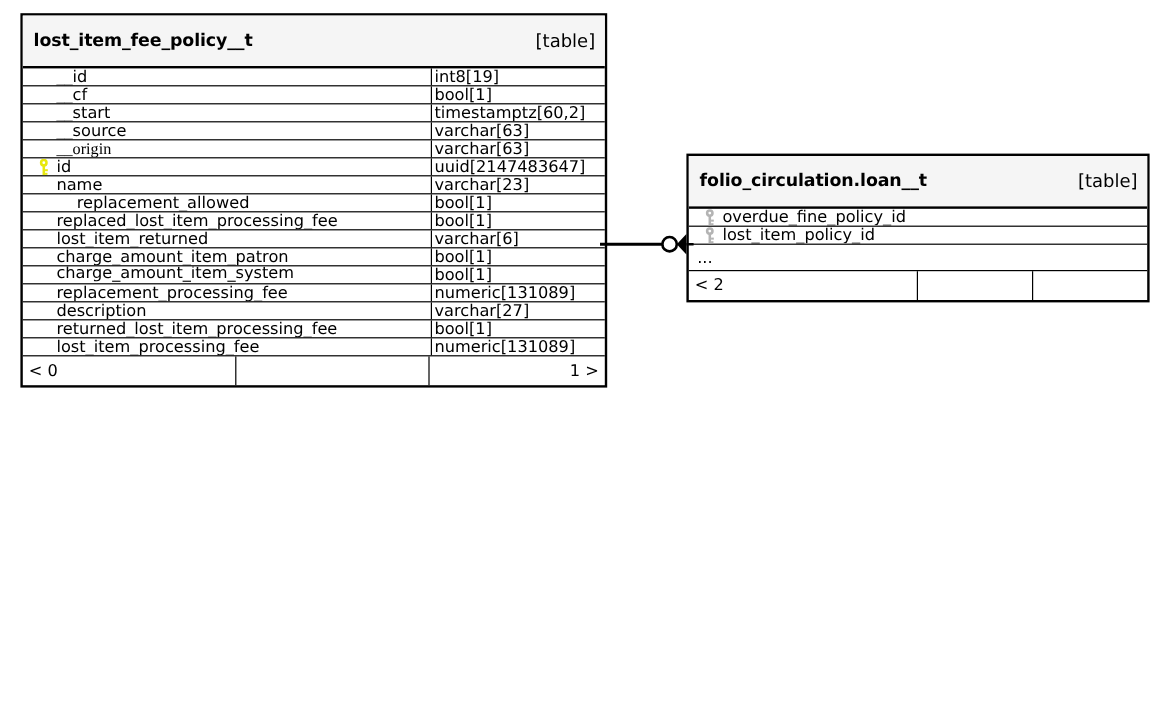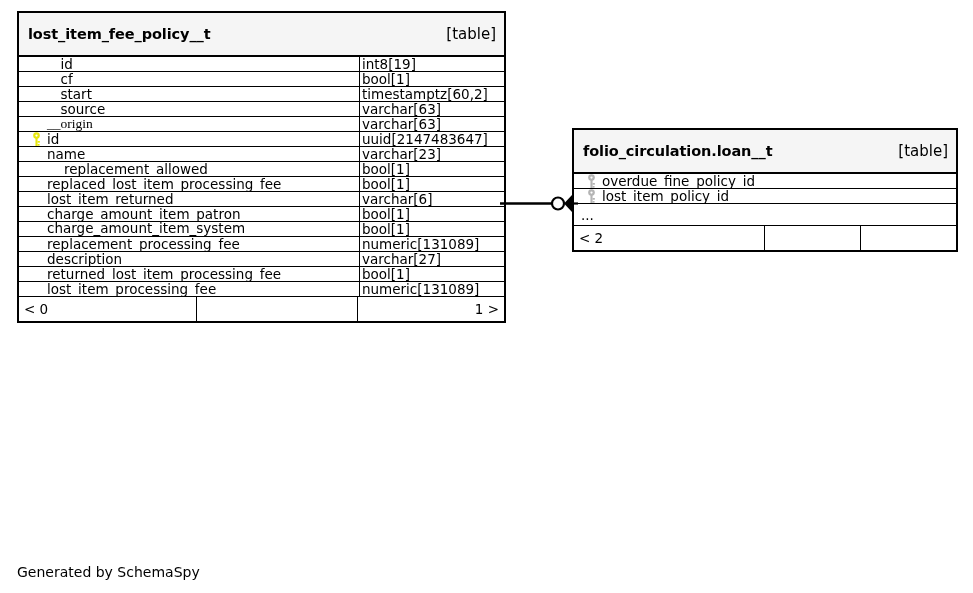--- a/index.html
+++ b/index.html
@@ -372,15 +372,14 @@
   <svg class="connector" style="left:500px; top:190px;" width="80" height="28">
 
     <line x1="0" y1="13.5" x2="52" y2="13.5" stroke="#000000" stroke-width="2.4"></line>
 
     <circle cx="58" cy="13.5" r="6" fill="#ffffff" stroke="#000000" stroke-width="2.2"></circle>
 
     <polygon points="72,5 72,22 64,13.5" fill="#000000"></polygon>
     <line x1="72" y1="13.5" x2="78" y2="13.5" stroke="#000000" stroke-width="2.2"></line>
   </svg>
 
-  <div class="caption" style="left:17px; top:564px;">Generated by SchemaSpy</div>
 
 </div>
 
 </body></html>

